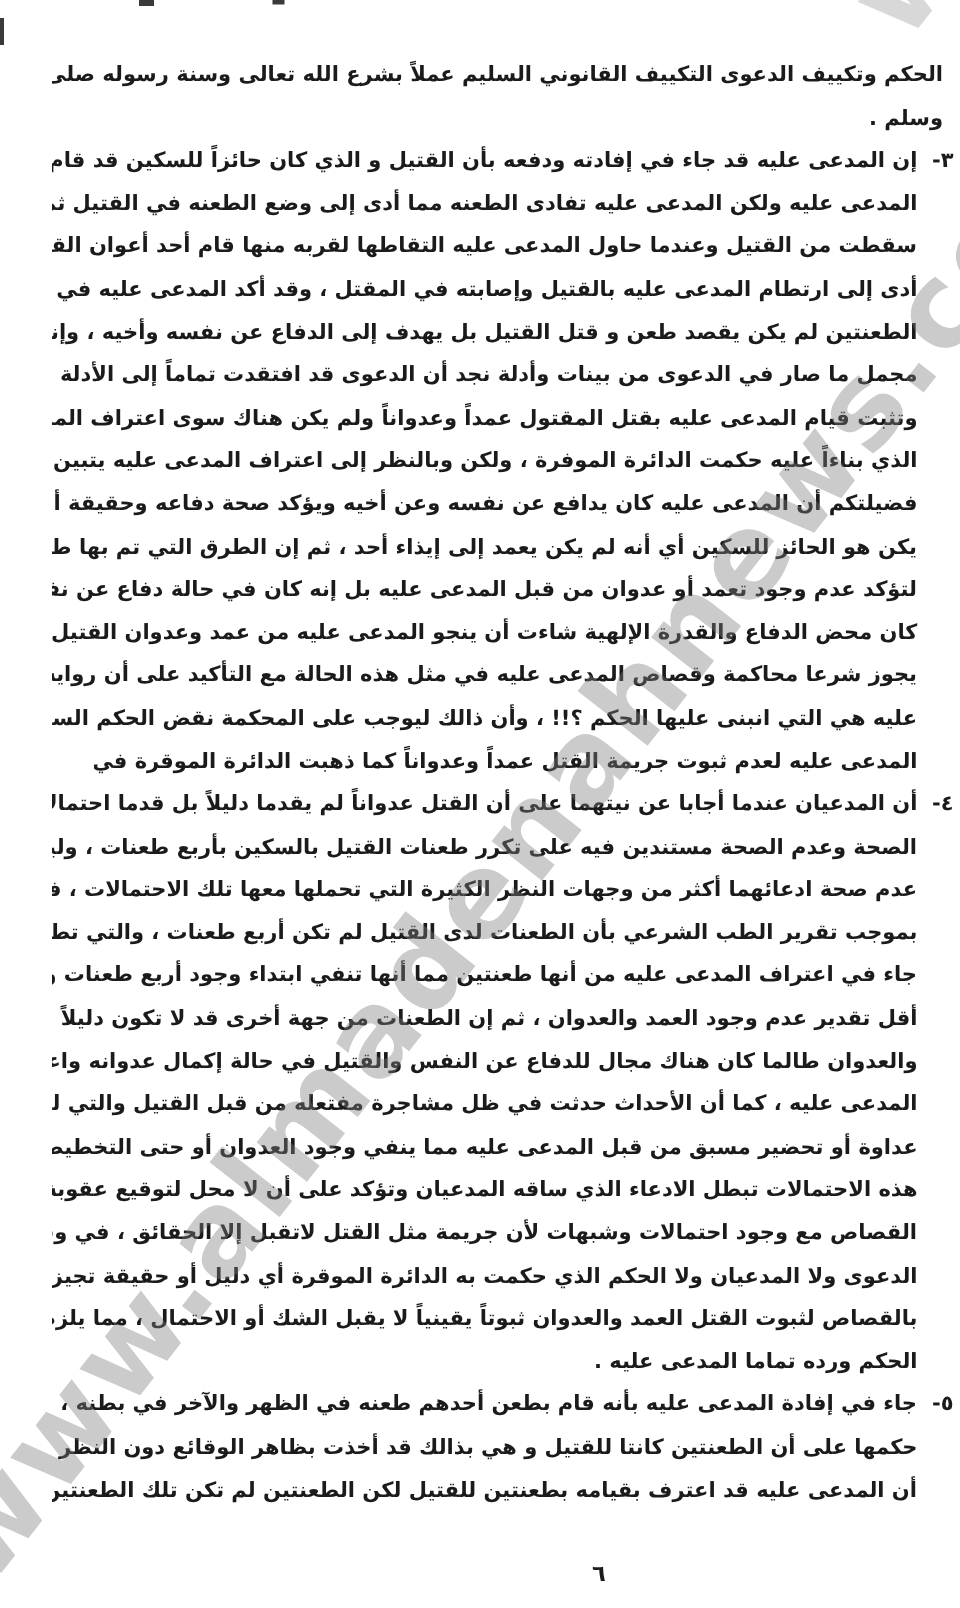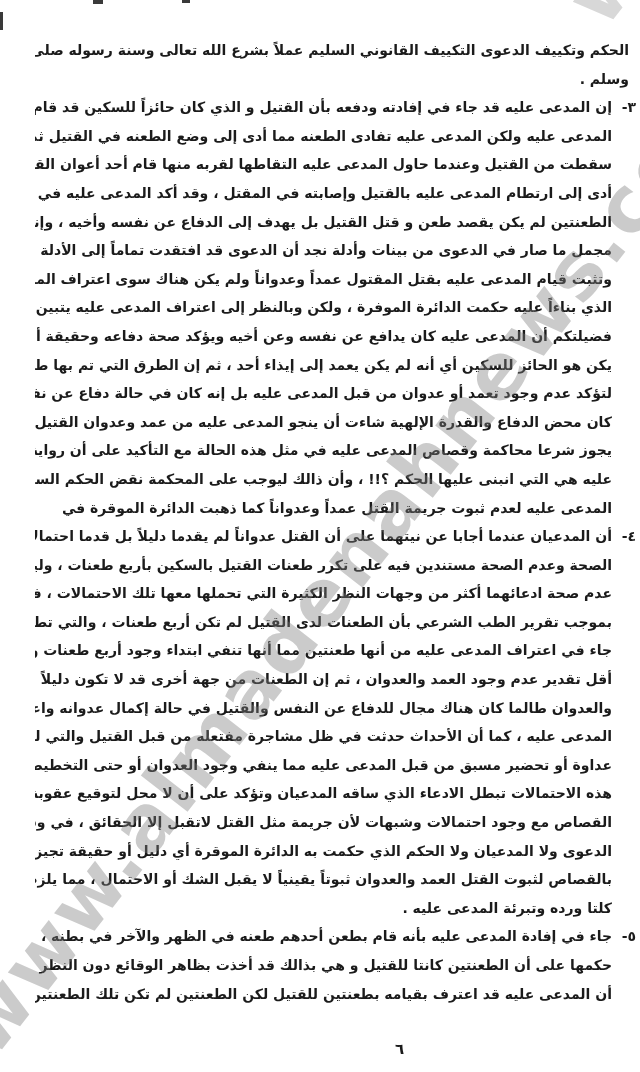--- a/index.html
+++ b/index.html
@@ -103,21 +103,21 @@
         <div class="line">بموجب تقرير الطب الشرعي بأن الطعنات لدى القتيل لم تكن أربع طعنات ، والتي تطابقت مع ما</div>
         <div class="line">جاء في اعتراف المدعى عليه من أنها طعنتين مما أنها تنفي ابتداء وجود أربع طعنات وتؤكد على</div>
         <div class="line">أقل تقدير عدم وجود العمد والعدوان ، ثم إن الطعنات من جهة أخرى قد لا تكون دليلاً على العمد</div>
         <div class="line">والعدوان طالما كان هناك مجال للدفاع عن النفس والقتيل في حالة إكمال عدوانه واعتدائه على</div>
         <div class="line">المدعى عليه ، كما أن الأحداث حدثت في ظل مشاجرة مفتعله من قبل القتيل والتي لم يكن لما سابق</div>
         <div class="line">عداوة أو تحضير مسبق من قبل المدعى عليه مما ينفي وجود العدوان أو حتى التخطيط لها ، فكل</div>
         <div class="line">هذه الاحتمالات تبطل الادعاء الذي ساقه المدعيان وتؤكد على أن لا محل لتوقيع عقوبة مثل</div>
         <div class="line">القصاص مع وجود احتمالات وشبهات لأن جريمة مثل القتل لاتقبل إلا الحقائق ، في وقت لم تعطي</div>
         <div class="line">الدعوى ولا المدعيان ولا الحكم الذي حكمت به الدائرة الموقرة أي دليل أو حقيقة تجيز الحكم</div>
         <div class="line">بالقصاص لثبوت القتل العمد والعدوان ثبوتاً يقينياً لا يقبل الشك أو الاحتمال ، مما يلزم معه نقض</div>
-        <div class="line short">كلتا ورده وتبرئة المدعى عليه .</div>
+        <div class="line short">الحكم ورده تماما المدعى عليه .</div>
       </div>
       <div class="para item">
         <span class="num">٥-</span>
         <div class="line">جاء في إفادة المدعى عليه بأنه قام بطعن أحدهم طعنه في الظهر والآخر في بطنه ، وقد بنت الدائرة</div>
         <div class="line">حكمها على أن الطعنتين كانتا للقتيل و هي بذالك قد أخذت بظاهر الوقائع دون النظر إليها بتمعن ومع</div>
         <div class="line">أن المدعى عليه قد اعترف بقيامه بطعنتين للقتيل لكن الطعنتين لم تكن تلك الطعنتين اللتين أشار</div>
       </div>
     </div>
 
   <div class="wm">www.almadenahnews.com</div>

